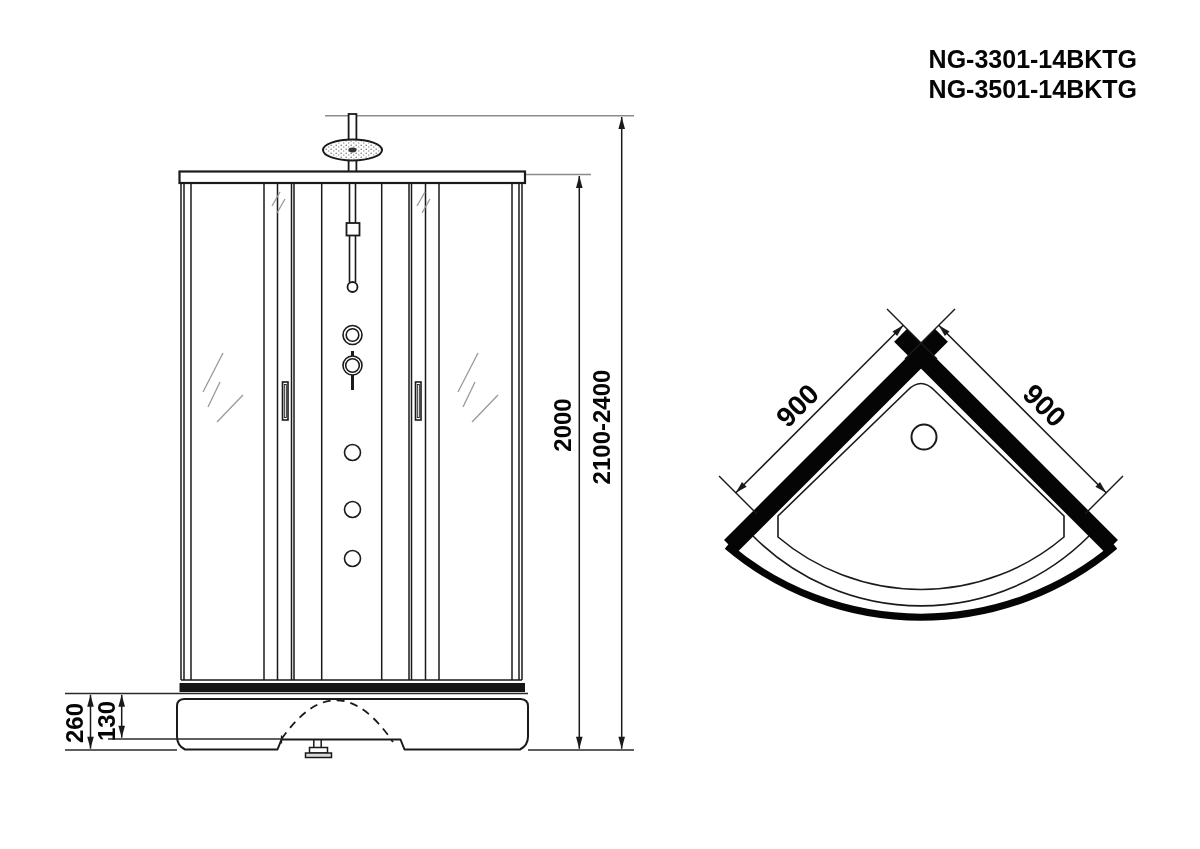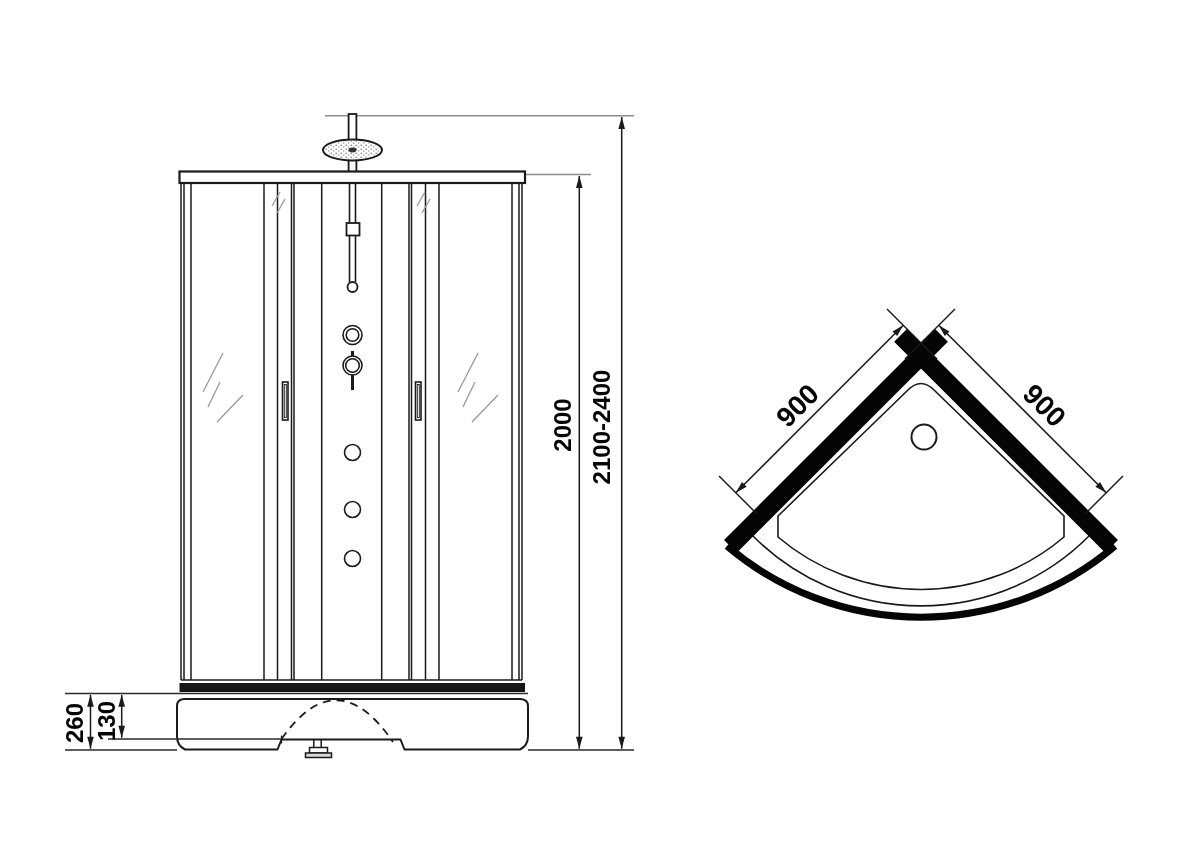--- a/index.html
+++ b/index.html
@@ -167,20 +167,24 @@
       <line x1="1085" y1="514" x2="1123" y2="476"></line>
     </g>
 
     <g stroke="#1a1a1a" stroke-width="1.5">
       <line x1="903.3" y1="325.3" x2="735.8" y2="492.8" marker-start="url(#ah-start)" marker-end="url(#ah-end)"></line>
       <line x1="938.7" y1="325.3" x2="1106.2" y2="492.8" marker-start="url(#ah-start)" marker-end="url(#ah-end)"></line>
     </g>
   </g>
 </svg>
 
+<div class="txt title-block">
+  <div>NG-3301-14BKTG</div>
+  <div>NG-3501-14BKTG</div>
+</div>
 
 <div class="txt dim rot90" style="left:563px;top:425px;">2000</div>
 
 <div class="txt dim rot90" style="left:602px;top:427px;">2100-2400</div>
 
 <div class="txt dim rot90" style="left:75px;top:723px;">260</div>
 
 <div class="txt dim rot90" style="left:107px;top:721px;">130</div>
 
 <div class="txt dim900 rotm45" style="left:798px;top:406px;">900</div>

